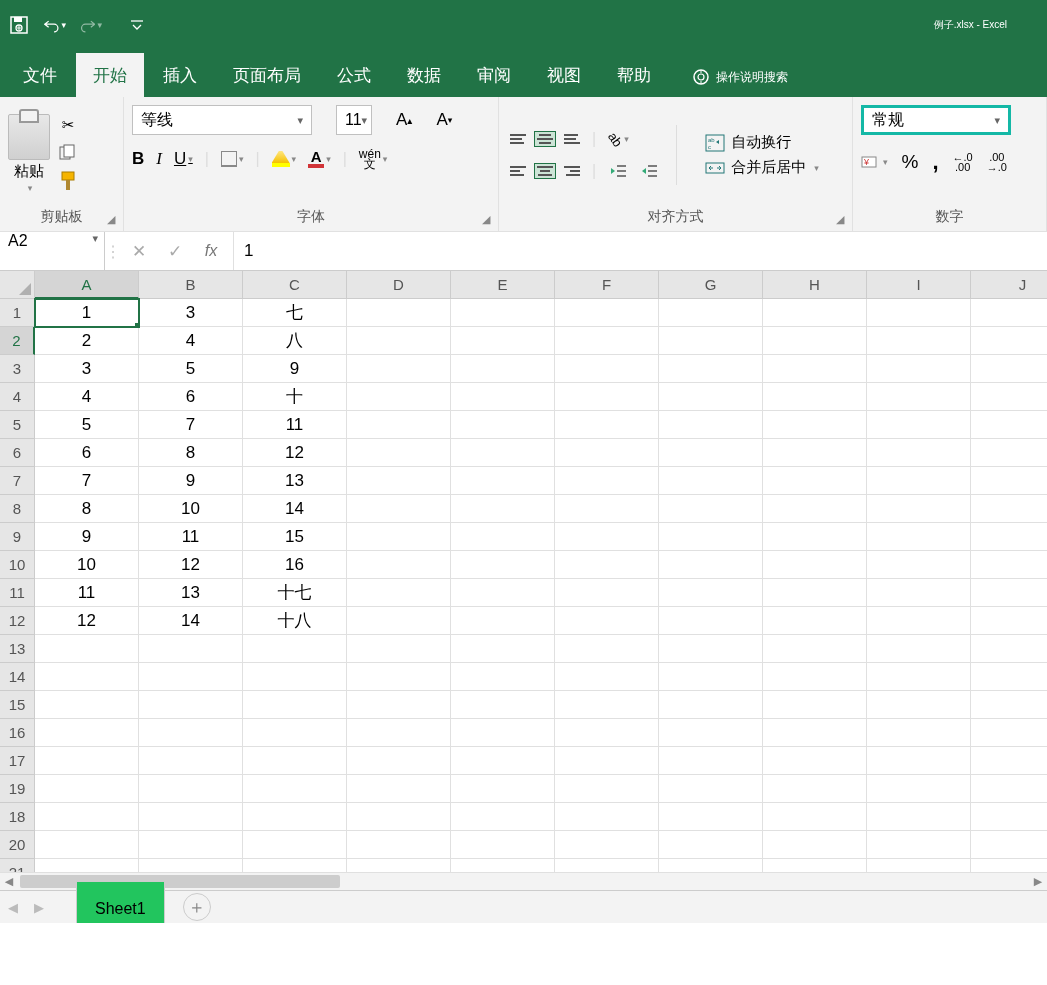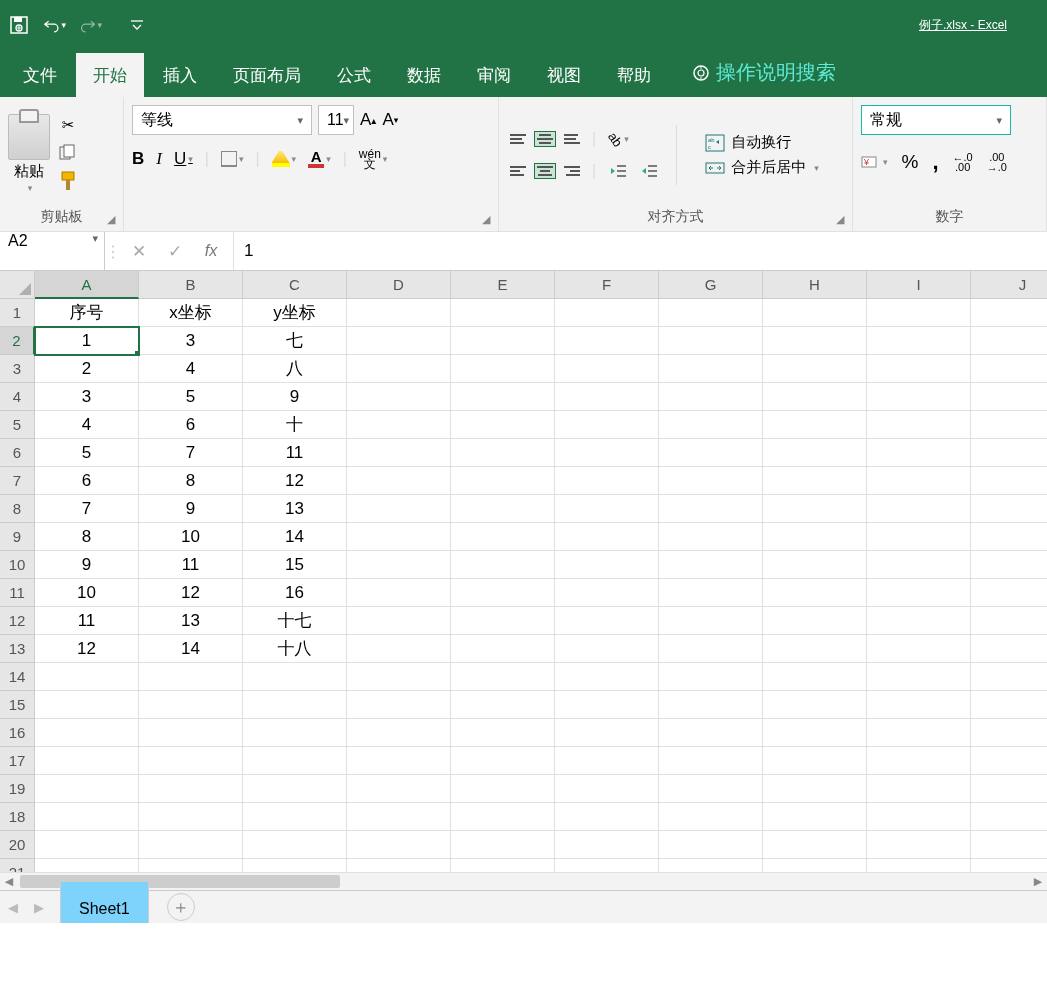--- a/index.html
+++ b/index.html
@@ -1,40 +1,40 @@
 <!DOCTYPE html>
 <html><head>
 <meta charset="utf-8">
 <style>
 * { box-sizing: border-box; margin: 0; padding: 0; font-family: "Microsoft YaHei", "Segoe UI", sans-serif; }
 body { background: #fff; overflow: hidden; width: 1047px; height: 985px; position: relative; }
 
 .title-bar { background: #217346; height: 50px; display: flex; align-items: center; padding: 0 8px; color: #fff; position: relative; }
 .qat { display: flex; gap: 14px; align-items: center; }
 .qat-icon { width: 22px; height: 22px; display: flex; align-items: center; justify-content: center; cursor: pointer; }
-.title-text { position: absolute; left: 50%; transform: translateX(-50%); font-size: 12px; white-space: nowrap; right: 40px; left: auto; transform: none; text-decoration: underline; }
+.title-text { position: absolute; left: 50%; transform: translateX(-50%); font-size: 10px; white-space: nowrap; right: 40px; left: auto; transform: none; }
 
 .tab-bar { background: #217346; height: 47px; display: flex; align-items: flex-end; padding: 0 6px; }
 .tab { padding: 11px 17px 10px 17px; color: #fff; font-size: 17px; cursor: pointer; margin-right: 2px; }
 .tab.active { background: #f3f3f3; color: #217346; }
-.tab-help { display: flex; align-items: center; gap: 6px; margin-left: 14px; padding: 11px 8px; color: #5eead4; font-size: 20px; }
+.tab-help { display: flex; align-items: center; gap: 6px; margin-left: 14px; padding: 11px 8px; color: #ffffff; font-size: 12px; }
 
 .ribbon { background: #f3f3f3; border-bottom: 1px solid #e1e1e1; height: 135px; display: flex; }
 .rgroup { border-right: 1px solid #e1e1e1; padding: 4px 8px 2px 8px; display: flex; flex-direction: column; position: relative; }
 .rgroup-body { flex: 1; display: flex; align-items: center; gap: 4px; }
 .rgroup-label { text-align: center; font-size: 14px; color: #555; padding: 3px 0; position: relative; }
 .rgroup-launcher { position: absolute; right: 2px; bottom: 4px; width: 14px; height: 14px; font-size: 11px; color: #888; cursor: pointer; }
 
 .clip-left { display: flex; flex-direction: column; align-items: center; gap: 2px; }
 .clip-icon { width: 42px; height: 46px; background: linear-gradient(#e8e8e8,#d0d0d0); border: 1px solid #bbb; border-radius: 2px; position: relative; }
 .clip-icon:before { content:""; position:absolute; top:-6px; left:50%; transform:translateX(-50%); width:16px; height:10px; border:2px solid #999; border-radius:3px 3px 0 0; background:#f3f3f3;}
 .clip-right { display: flex; flex-direction: column; gap: 8px; margin-left: 4px; }
 .mini-icon { width: 20px; height: 20px; cursor: pointer; display:flex; align-items:center; justify-content:center; font-size:15px; }
 
-.font-top { display: flex; align-items: center; gap: 6px; margin-bottom: 10px; }
+.font-top { display: flex; align-items: center; gap: 24px; margin-bottom: 10px; }
 .font-combo { border: 1px solid #c0c0c0; background: #fff; height: 30px; display: flex; align-items: center; padding: 0 8px; font-size: 16px; }
 .font-name { width: 180px; }
 .font-size { width: 36px; }
 .combo-arrow { margin-left: auto; font-size: 11px; color: #666; }
 .grow-a { font-size: 19px; }
 .shrink-a { font-size: 14px; }
 .font-bottom { display: flex; align-items: center; gap: 12px; }
 .fbtn { font-size: 17px; cursor: pointer; display:flex; align-items:center; }
 .dd-arrow { font-size: 9px; margin-left: 2px; color:#888; }
 .border-swatch { width:16px; height:16px; border:1px solid #888; border-bottom-width:2px; }
@@ -47,21 +47,21 @@
 .wen { font-size:12px; line-height:10px; display:flex; flex-direction:column; align-items:center;}
 .align-btn { display:flex; flex-direction:column; justify-content:center; gap:2px; cursor:pointer; padding:3px;}
 .align-btn.selected { background:#cce4d6; border:1px solid #217346; padding:2px;}
 .aln{height:2px;background:#555;}
 .indent-btn{width:26px;height:26px;cursor:pointer;display:flex;align-items:center;justify-content:center;}
 .wrap-row{display:flex;align-items:center;gap:6px;cursor:pointer;font-size:15px;padding:2px 4px;}
 .merge-row{display:flex;align-items:center;gap:6px;cursor:pointer;font-size:15px;padding:2px 4px;}
 .align-col{display:flex;flex-direction:column;gap:2px;margin-left:10px;}
 .align-left-col{display:flex;flex-direction:column;gap:6px;}
 .orient-btn{width:26px;height:26px;cursor:pointer;display:flex;align-items:center;justify-content:center;}
-.num-combo{border:1px solid #14b8a6;background:#fff;height:30px;width:150px;display:flex;align-items:center;padding:0 8px;font-size:16px;margin-bottom:10px;}
+.num-combo{border:3px solid #14b8a6;background:#fff;height:30px;width:150px;display:flex;align-items:center;padding:0 8px;font-size:16px;margin-bottom:10px;}
 .num-row{display:flex;align-items:center;gap:14px;}
 .num-btn{cursor:pointer;font-size:16px;display:flex;align-items:center;}
 
 .formula-bar { height: 39px; border-bottom: 1px solid #ccc; display: flex; align-items: stretch; background:#fff; }
 .name-box { width: 105px; border-right: 1px solid #ccc; display: flex; align-items: flex-start; padding: 0 8px; font-size: 16px; position:relative;}
 .name-box .combo-arrow{position:absolute;right:6px;}
 .fb-btn { width: 36px; display: flex; align-items: center; justify-content: center; color: #aaa; font-size: 17px; border:none; cursor:pointer; }
 .fx-label { font-style: italic; font-size: 16px; color:#777; }
 .fb-input { flex: 1; border: none; padding: 0 10px; font-size: 17px; outline:none; border-left:1px solid #e0e0e0; margin-left:4px;}
 .fb-sep{width:16px;display:flex;align-items:center;justify-content:center;color:#ccc;}
@@ -76,21 +76,21 @@
 .rh { height:28px; border-right:1px solid #ccc; border-bottom:1px solid #ccc; background:#e6e6e6; text-align:center; font-size:15px; color:#555; line-height:28px; cursor:pointer;}
 .rh.active{background:#d5d5d5;color:#217346;border-right:2px solid #217346;}
 .cells { position:absolute; left:35px; top:28px; right:0; }
 .row { display:flex; height:28px; }
 .cell { flex:0 0 104px; height:28px; border-right:1px solid #e0e0e0; border-bottom:1px solid #e0e0e0; text-align:center; font-size:17px; line-height:28px; color:#000; cursor:cell; overflow:hidden;}
 .cell.sel { outline:2px solid #217346; outline-offset:-1px; background:#fff; position:relative;}
 .cell.sel:after{content:"";position:absolute;right:-3px;bottom:-3px;width:6px;height:6px;background:#217346;}
 
 .sheet-bar { position:absolute; bottom:0; left:0; right:0; height:33px; border-top:1px solid #ccc; background:#f3f3f3; display:flex; align-items:center;}
 .nav-btn{width:26px;height:26px;display:flex;align-items:center;justify-content:center;color:#bbb;cursor:pointer;font-size:13px;}
-.sheet-tab{border:1px solid #ccc;border-bottom:none;background:#7dd3fc;padding:18px 18px;font-size:16px;margin-left:8px;cursor:pointer;position:relative;top:1px;}
+.sheet-tab{border:1px solid #ccc;border-bottom:none;background:#22c55e;padding:18px 18px;font-size:16px;margin-left:24px;cursor:pointer;position:relative;top:1px;}
 .add-sheet{width:28px;height:28px;display:flex;align-items:center;justify-content:center;color:#888;cursor:pointer;margin-left:18px;font-size:18px;border:1px solid #ccc;border-radius:50%;}
 .hscroll{position:absolute;bottom:33px;left:0;right:0;height:18px;background:#f3f3f3;border-top:1px solid #e0e0e0;}
 .hscroll-thumb{position:absolute;left:20px;width:320px;top:2px;bottom:2px;background:#cdcdcd;border-radius:2px;}
 .hscroll-btn{position:absolute;top:0;bottom:0;width:18px;display:flex;align-items:center;justify-content:center;color:#888;font-size:11px;cursor:pointer;}
 
 svg{display:block;}
 </style>
 </head>
 <body>
 
@@ -214,20 +214,21 @@
         <span style="color:#ddd">|</span>
         <span class="fbtn">
           <span class="wen">
               <span>wén</span>
               <span>文</span>
             </span>
           <span class="dd-arrow">▾</span>
         </span>
       </div>
     </div>
+    <div class="rgroup-label">字体</div>
     <span class="rgroup-launcher">◢</span>
   </div>
 
   <div class="rgroup" style="width:354px">
     <div class="rgroup-body" style="padding-top:4px">
       <div class="align-left-col">
         <div style="display:flex;gap:5px;align-items:center">
           <div class="align-btn">
               <div class="aln" style="width:16px"></div>
               <div class="aln" style="width:12px"></div>
@@ -386,32 +387,20 @@
       <div class="rh">16</div>
       <div class="rh">17</div>
       <div class="rh">19</div>
       <div class="rh">18</div>
       <div class="rh">20</div>
       <div class="rh">21</div>
       <div class="rh">22</div>
     </div>
   <div class="cells" id="cells">
       <div class="row">
-        <div class="cell">序号</div>
-        <div class="cell">x坐标</div>
-        <div class="cell">y坐标</div>
-        <div class="cell"></div>
-        <div class="cell"></div>
-        <div class="cell"></div>
-        <div class="cell"></div>
-        <div class="cell"></div>
-        <div class="cell"></div>
-        <div class="cell"></div>
-      </div>
-      <div class="row">
         <div class="cell sel">1</div>
         <div class="cell">3</div>
         <div class="cell">七</div>
         <div class="cell"></div>
         <div class="cell"></div>
         <div class="cell"></div>
         <div class="cell"></div>
         <div class="cell"></div>
         <div class="cell"></div>
         <div class="cell"></div>

